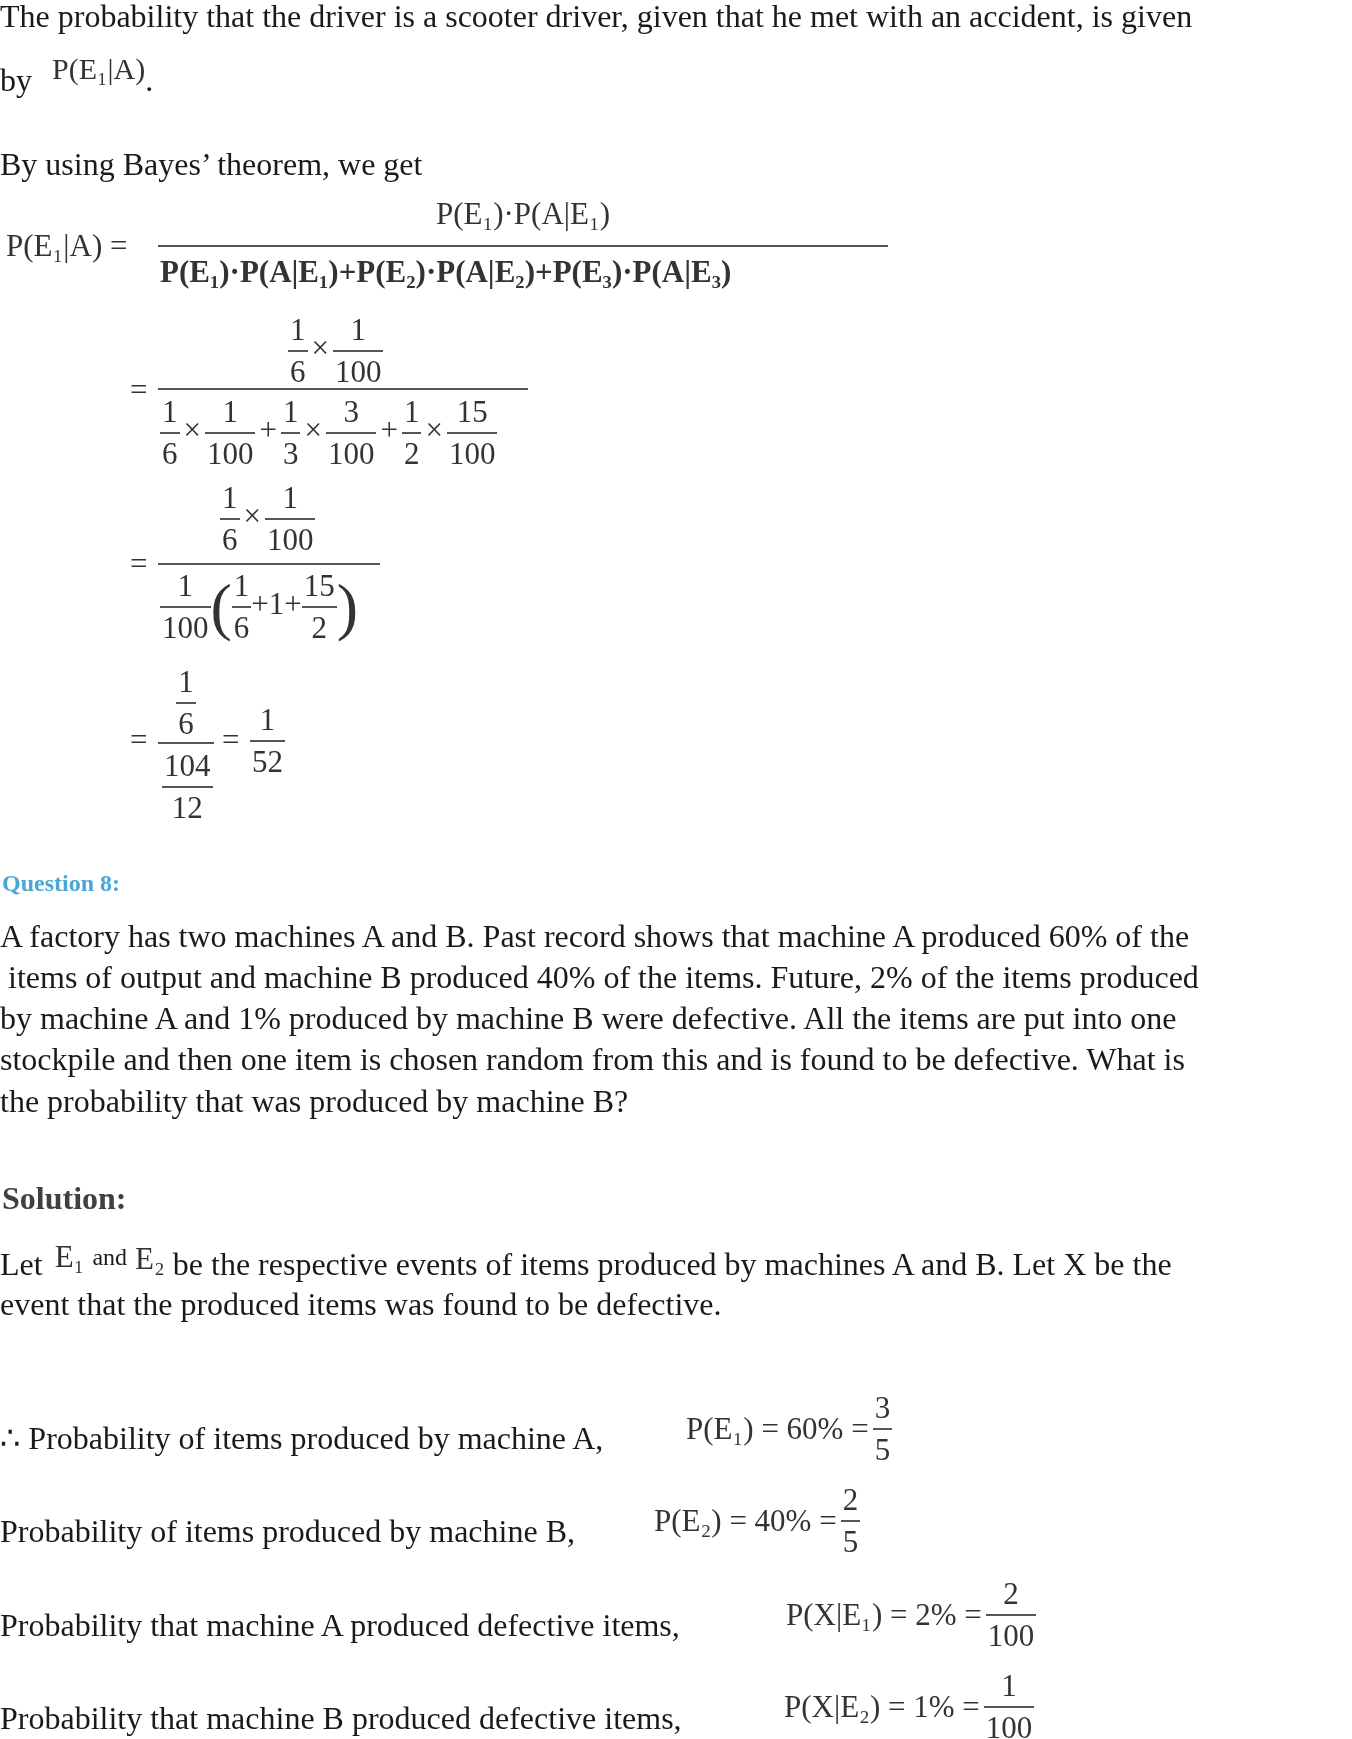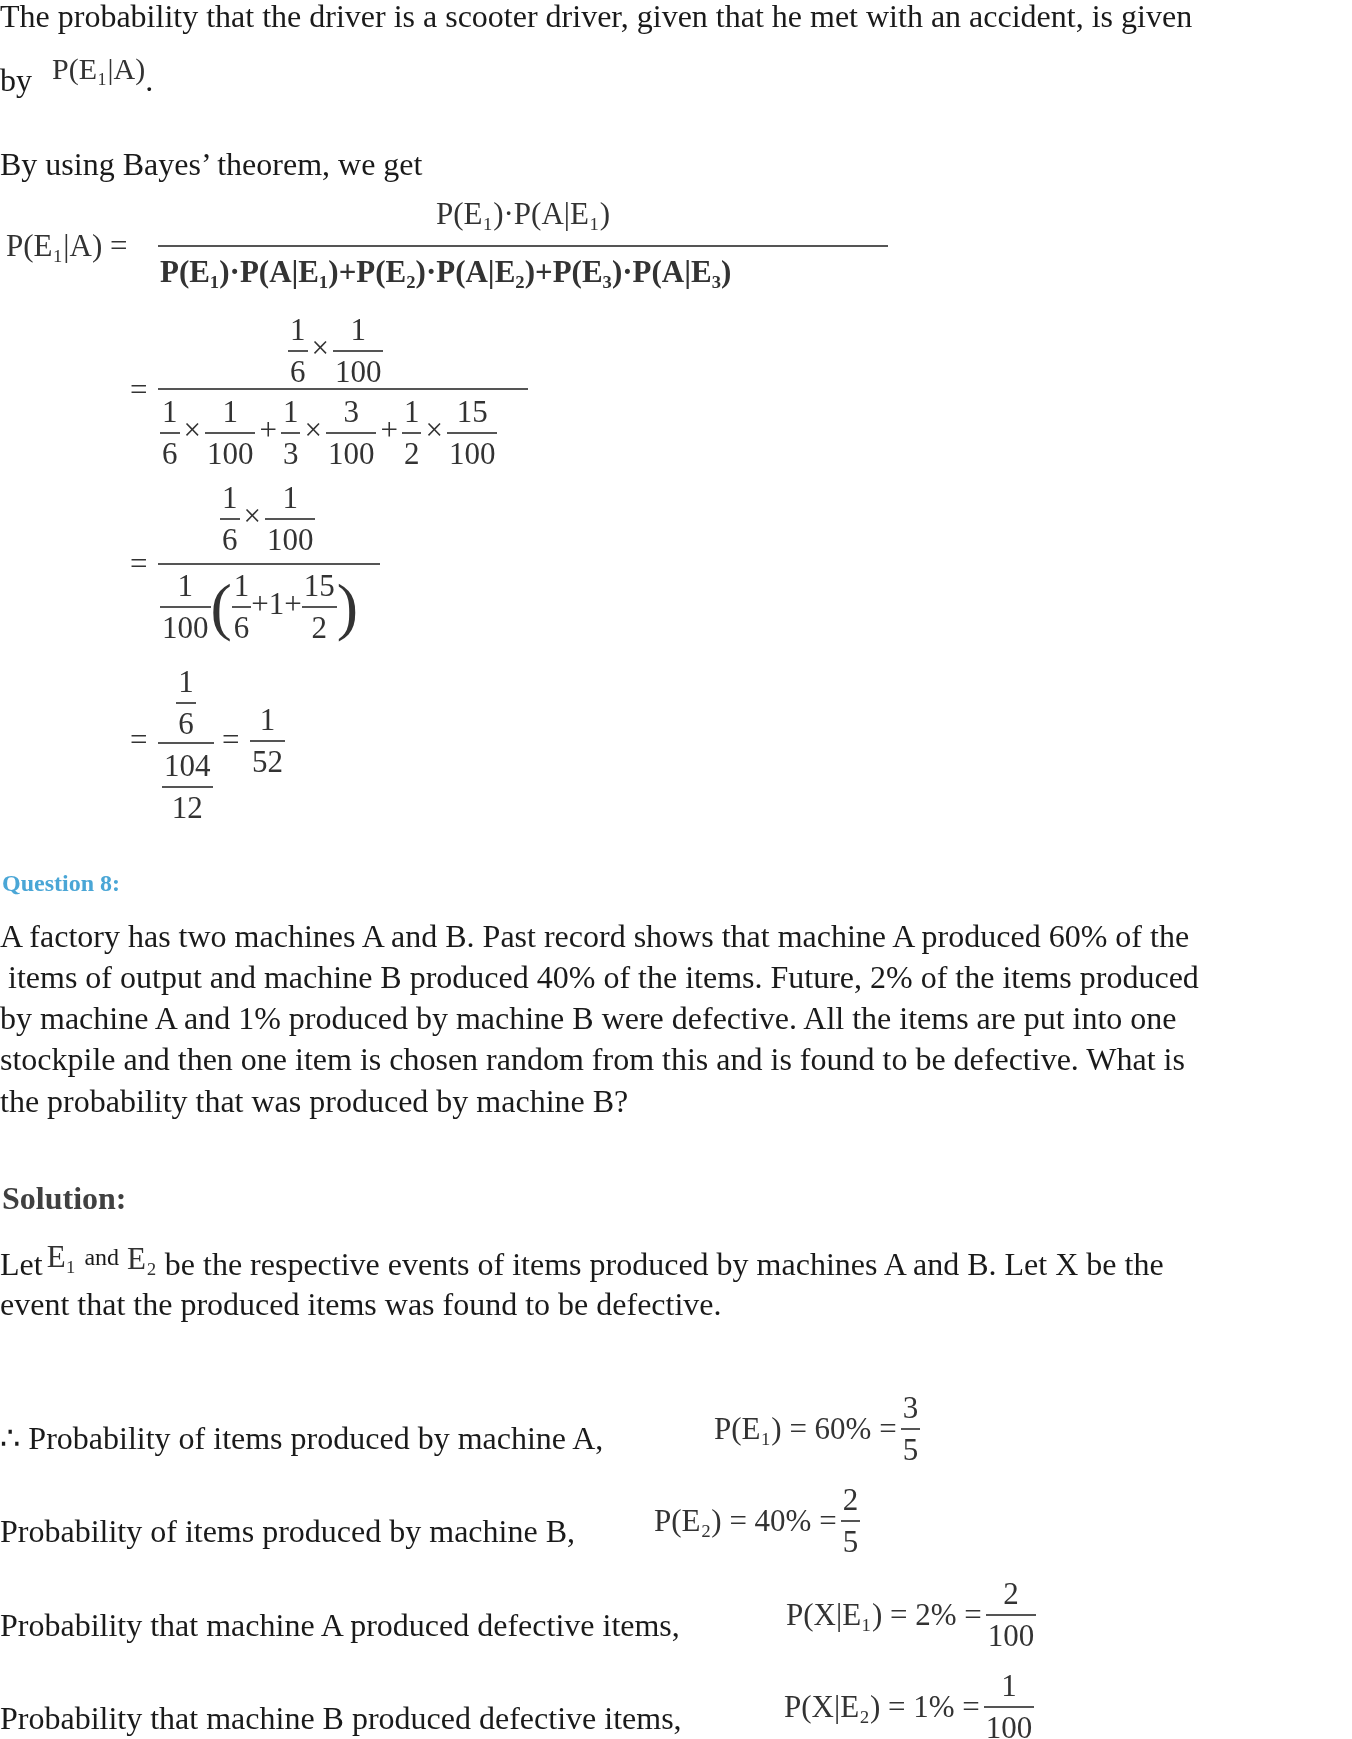--- a/index.html
+++ b/index.html
@@ -123,29 +123,29 @@
 
 <div class="abs h-q" style="left:2px;top:870px;">Question 8:</div>
 <div class="abs txt" style="left:0;top:918px;">A factory has two machines A and B. Past record shows that machine A produced 60% of the</div>
 <div class="abs txt" style="left:8px;top:959px;">items of output and machine B produced 40% of the items. Future, 2% of the items produced</div>
 <div class="abs txt" style="left:0;top:1000px;">by machine A and 1% produced by machine B were defective. All the items are put into one</div>
 <div class="abs txt" style="left:0;top:1041px;">stockpile and then one item is chosen random from this and is found to be defective. What is</div>
 <div class="abs txt" style="left:0;top:1083px;">the probability that was produced by machine B?</div>
 
 <div class="abs h-s" style="left:2px;top:1180px;">Solution:</div>
 <div class="abs txt" style="left:0;top:1246px;">
-  <span>Let</span><span class="math" style="position:relative;top:-8px;margin-left:4px;">E₁</span>
+  <span>Let</span><span class="math" style="position:relative;top:-8px;margin-left:12px;">E₁</span>
   <span class="small" style="position:relative;top:-10px;">and</span>
   <span class="math" style="position:relative;top:-6px;">E₂</span>
   <span>be the respective events of items produced by machines A and B. Let X be the</span>
 </div>
 <div class="abs txt" style="left:0;top:1286px;">event that the produced items was found to be defective.</div>
 
 <div class="abs txt" style="left:0;top:1420px;">∴ Probability of items produced by machine A,</div>
-<div class="abs math" style="left:686px;top:1388px;"><span style="vertical-align:middle;margin-left:28px;">P(E₁) = 60% =</span><span class="frac" style="margin-left:4px;">
+<div class="abs math" style="left:686px;top:1388px;"><span style="vertical-align:middle;">P(E₁) = 60% =</span><span class="frac" style="margin-left:4px;">
       <span class="n">3</span>
       <span class="bar"></span>
       <span class="d">5</span>
     </span></div>
 
 <div class="abs txt" style="left:0;top:1513px;">Probability of items produced by machine B,</div>
 <div class="abs math" style="left:654px;top:1480px;"><span style="vertical-align:middle;">P(E₂) = 40% =</span><span class="frac" style="margin-left:4px;">
       <span class="n">2</span>
       <span class="bar"></span>
       <span class="d">5</span>

